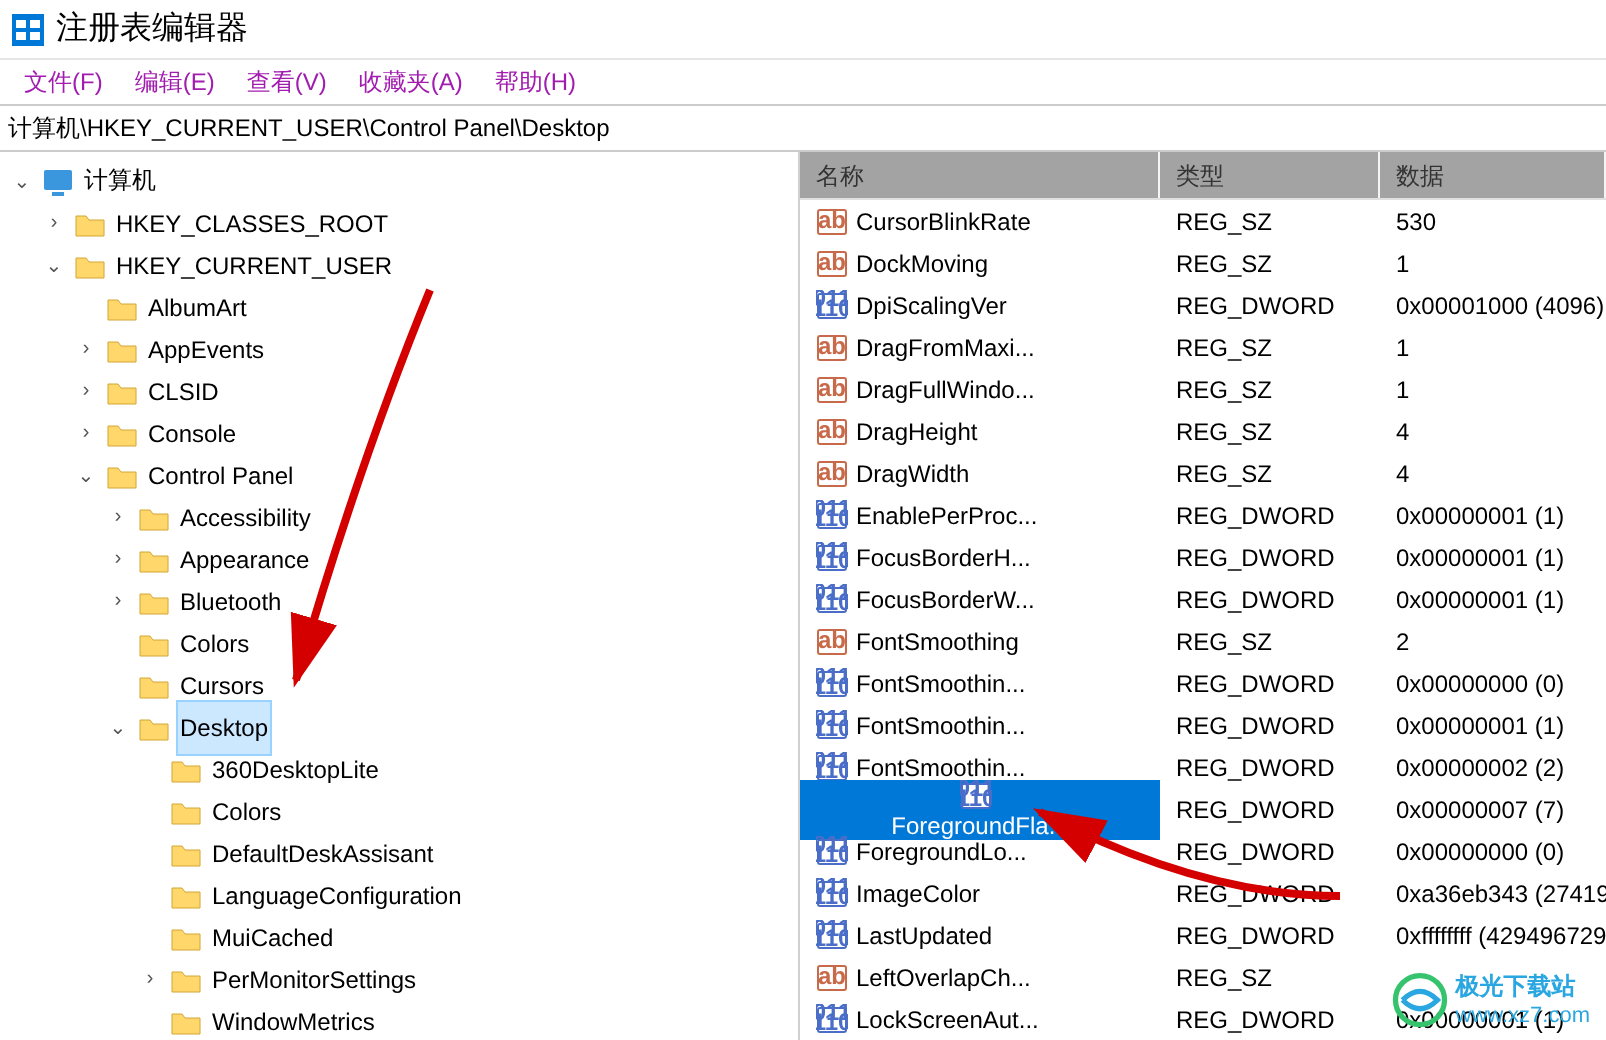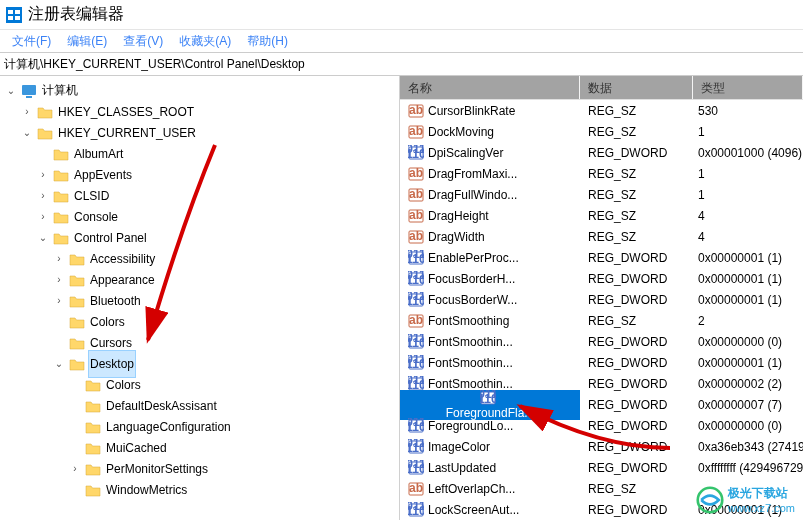--- a/index.html
+++ b/index.html
@@ -5,21 +5,21 @@
 * { box-sizing: border-box; margin: 0; padding: 0; font-family: "Microsoft YaHei", "Segoe UI", sans-serif; font-size: 12px; }
 body { width: 803px; height: 520px; background: #fff; overflow: hidden; position: relative; }
 
 
 .title-bar { height: 30px; display: flex; align-items: center; padding: 0 6px; background: #fff; border-bottom: 1px solid #e5e5e5; }
 .title-bar .app-icon { width: 16px; height: 16px; margin-right: 6px; }
 .title-bar .title { font-size: 16px; color: #000; }
 
 
 .menu-bar { height: 22px; display: flex; align-items: center; padding: 0 4px; background: #fff; }
-.menu-bar .menu-item { padding: 2px 8px; color: #3b82f6; cursor: default; }
+.menu-bar .menu-item { padding: 2px 8px; color: #a21caf; cursor: default; }
 
 
 .address-bar { height: 24px; border: 1px solid #ccc; border-left: none; border-right: none; display: flex; align-items: center; padding: 0 4px; background: #fff; }
 
 
 .main { display: flex; height: calc(520px - 30px - 22px - 24px); }
 .tree-pane { width: 400px; border-right: 1px solid #d0d0d0; overflow: hidden; background: #fff; position: relative; }
 .list-pane { flex: 1; overflow: hidden; background: #fff; display: flex; flex-direction: column; }
 
 
@@ -215,20 +215,27 @@
       </div>
 
       <div class="tree-row selected" style="padding-left:52px">
         <span class="twisty">⌄</span>
         <svg class="ticon" viewBox="0 0 16 16">
             <use href="#folder-icon"></use>
           </svg>
         <span class="label">Desktop</span>
       </div>
 
+      <div class="tree-row" style="padding-left:68px">
+        <span class="twisty spacer">›</span>
+        <svg class="ticon" viewBox="0 0 16 16">
+            <use href="#folder-icon"></use>
+          </svg>
+        <span class="label">360DesktopLite</span>
+      </div>
 
       <div class="tree-row" style="padding-left:68px">
         <span class="twisty spacer">›</span>
         <svg class="ticon" viewBox="0 0 16 16">
             <use href="#folder-icon"></use>
           </svg>
         <span class="label">Colors</span>
       </div>
 
       <div class="tree-row" style="padding-left:68px">
@@ -270,22 +277,22 @@
           </svg>
         <span class="label">WindowMetrics</span>
       </div>
 
     </div>
   </div>
 
   <div class="list-pane">
     <div class="list-header">
       <div class="col col-name">名称</div>
+      <div class="col col-type">类型</div>
       <div class="col col-data">数据</div>
-      <div class="col col-type">类型</div>
     </div>
     <div class="list-body" id="list-body">
         <div class="list-row">
           <div class="cell name col-name">
             <svg class="vicon" viewBox="0 0 16 16">
               <use href="#sz-icon"></use>
             </svg>
             <span>CursorBlinkRate</span>
           </div>
           <div class="cell col-type">REG_SZ</div>

